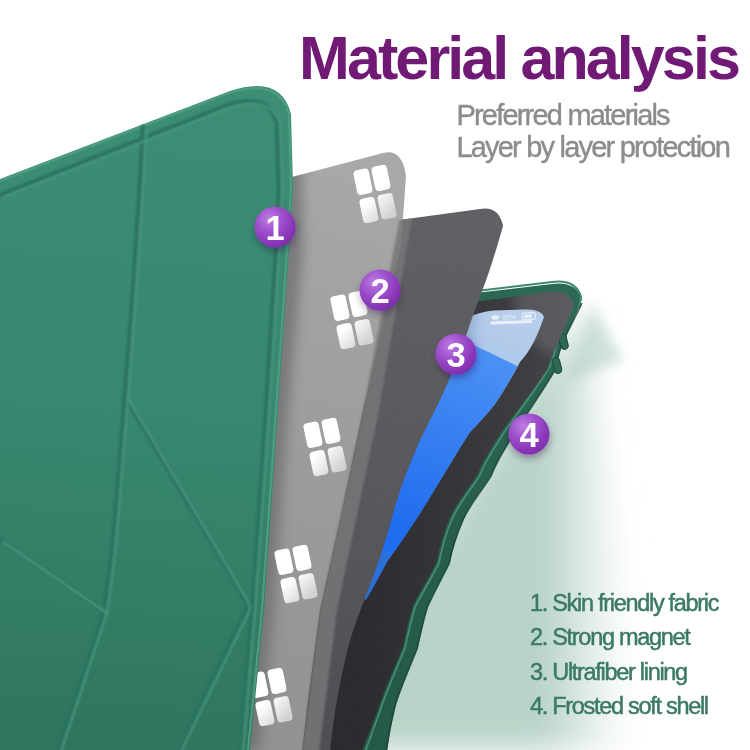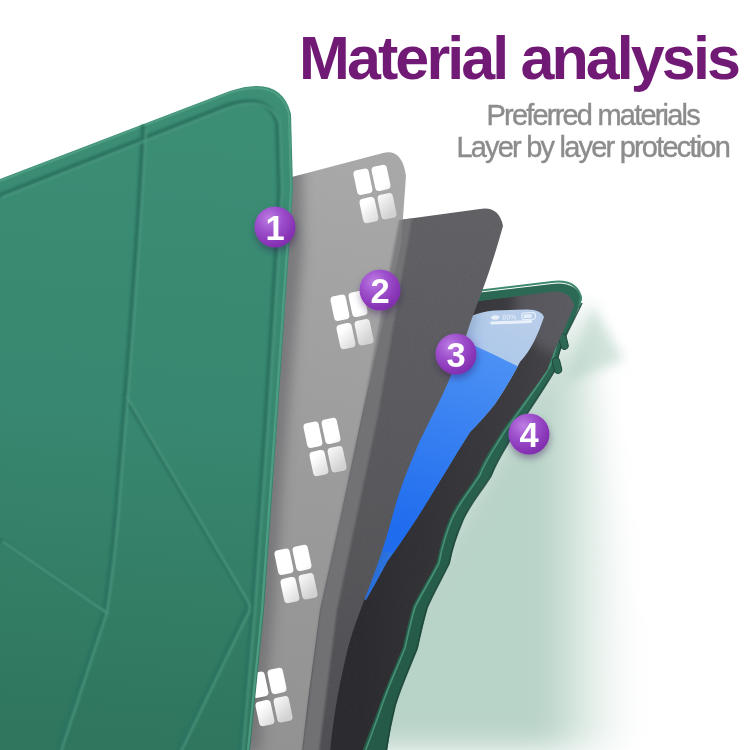--- a/index.html
+++ b/index.html
@@ -1,19 +1,19 @@
 <!DOCTYPE html>
 <html><head>
 <meta charset="utf-8">
 <style>
 html,body{margin:0;padding:0;background:#fff}
 #stage{position:relative;width:750px;height:750px;background:#fff;overflow:hidden;font-family:"Liberation Sans",sans-serif}
 #stage svg{position:absolute;left:0;top:0}
 .title{position:absolute;left:299px;top:23px;font-size:61px;font-weight:bold;color:#701a75;letter-spacing:-2.9px;white-space:nowrap}
-.sub{position:absolute;right:21px;top:99px;text-align:center;font-size:29px;color:#8c8c8c;line-height:32px;letter-spacing:-1.8px;-webkit-text-stroke:0.4px #8c8c8c}
+.sub{position:absolute;right:21px;top:99px;text-align:left;font-size:29px;color:#8c8c8c;line-height:32px;letter-spacing:-1.8px;-webkit-text-stroke:0.4px #8c8c8c}
 .list{position:absolute;left:530px;top:586px;font-size:23.5px;color:#3b7a65;line-height:34.3px;letter-spacing:-1.3px;-webkit-text-stroke:0.5px #3b7a65}
 </style>
 </head>
 <body>
 <div id="stage">
 <svg width="750" height="750" viewBox="0 0 750 750">
 <defs>
   <linearGradient id="gGlow" x1="545" y1="0" x2="648" y2="0" gradientUnits="userSpaceOnUse">
     <stop offset="0" stop-color="#b4d0c4" stop-opacity="0.95"></stop>
     <stop offset="0.5" stop-color="#d6e6de" stop-opacity="0.6"></stop>
@@ -190,13 +190,14 @@
 </g>
 <g font-family="Liberation Sans, sans-serif" font-weight="bold" font-size="34.5" fill="#ffffff" text-anchor="middle">
   <text x="275" y="239.5">1</text>
   <text x="380" y="302.5">2</text>
   <text x="456" y="366.5">3</text>
   <text x="529" y="446.5">4</text>
 </g>
 </svg>
 <div class="title">Material analysis</div>
 <div class="sub">Preferred materials<br>Layer by layer protection</div>
+<div class="list">1. Skin friendly fabric<br>2. Strong magnet<br>3. Ultrafiber lining<br>4. Frosted soft shell</div>
 </div>
 
 </body></html>

